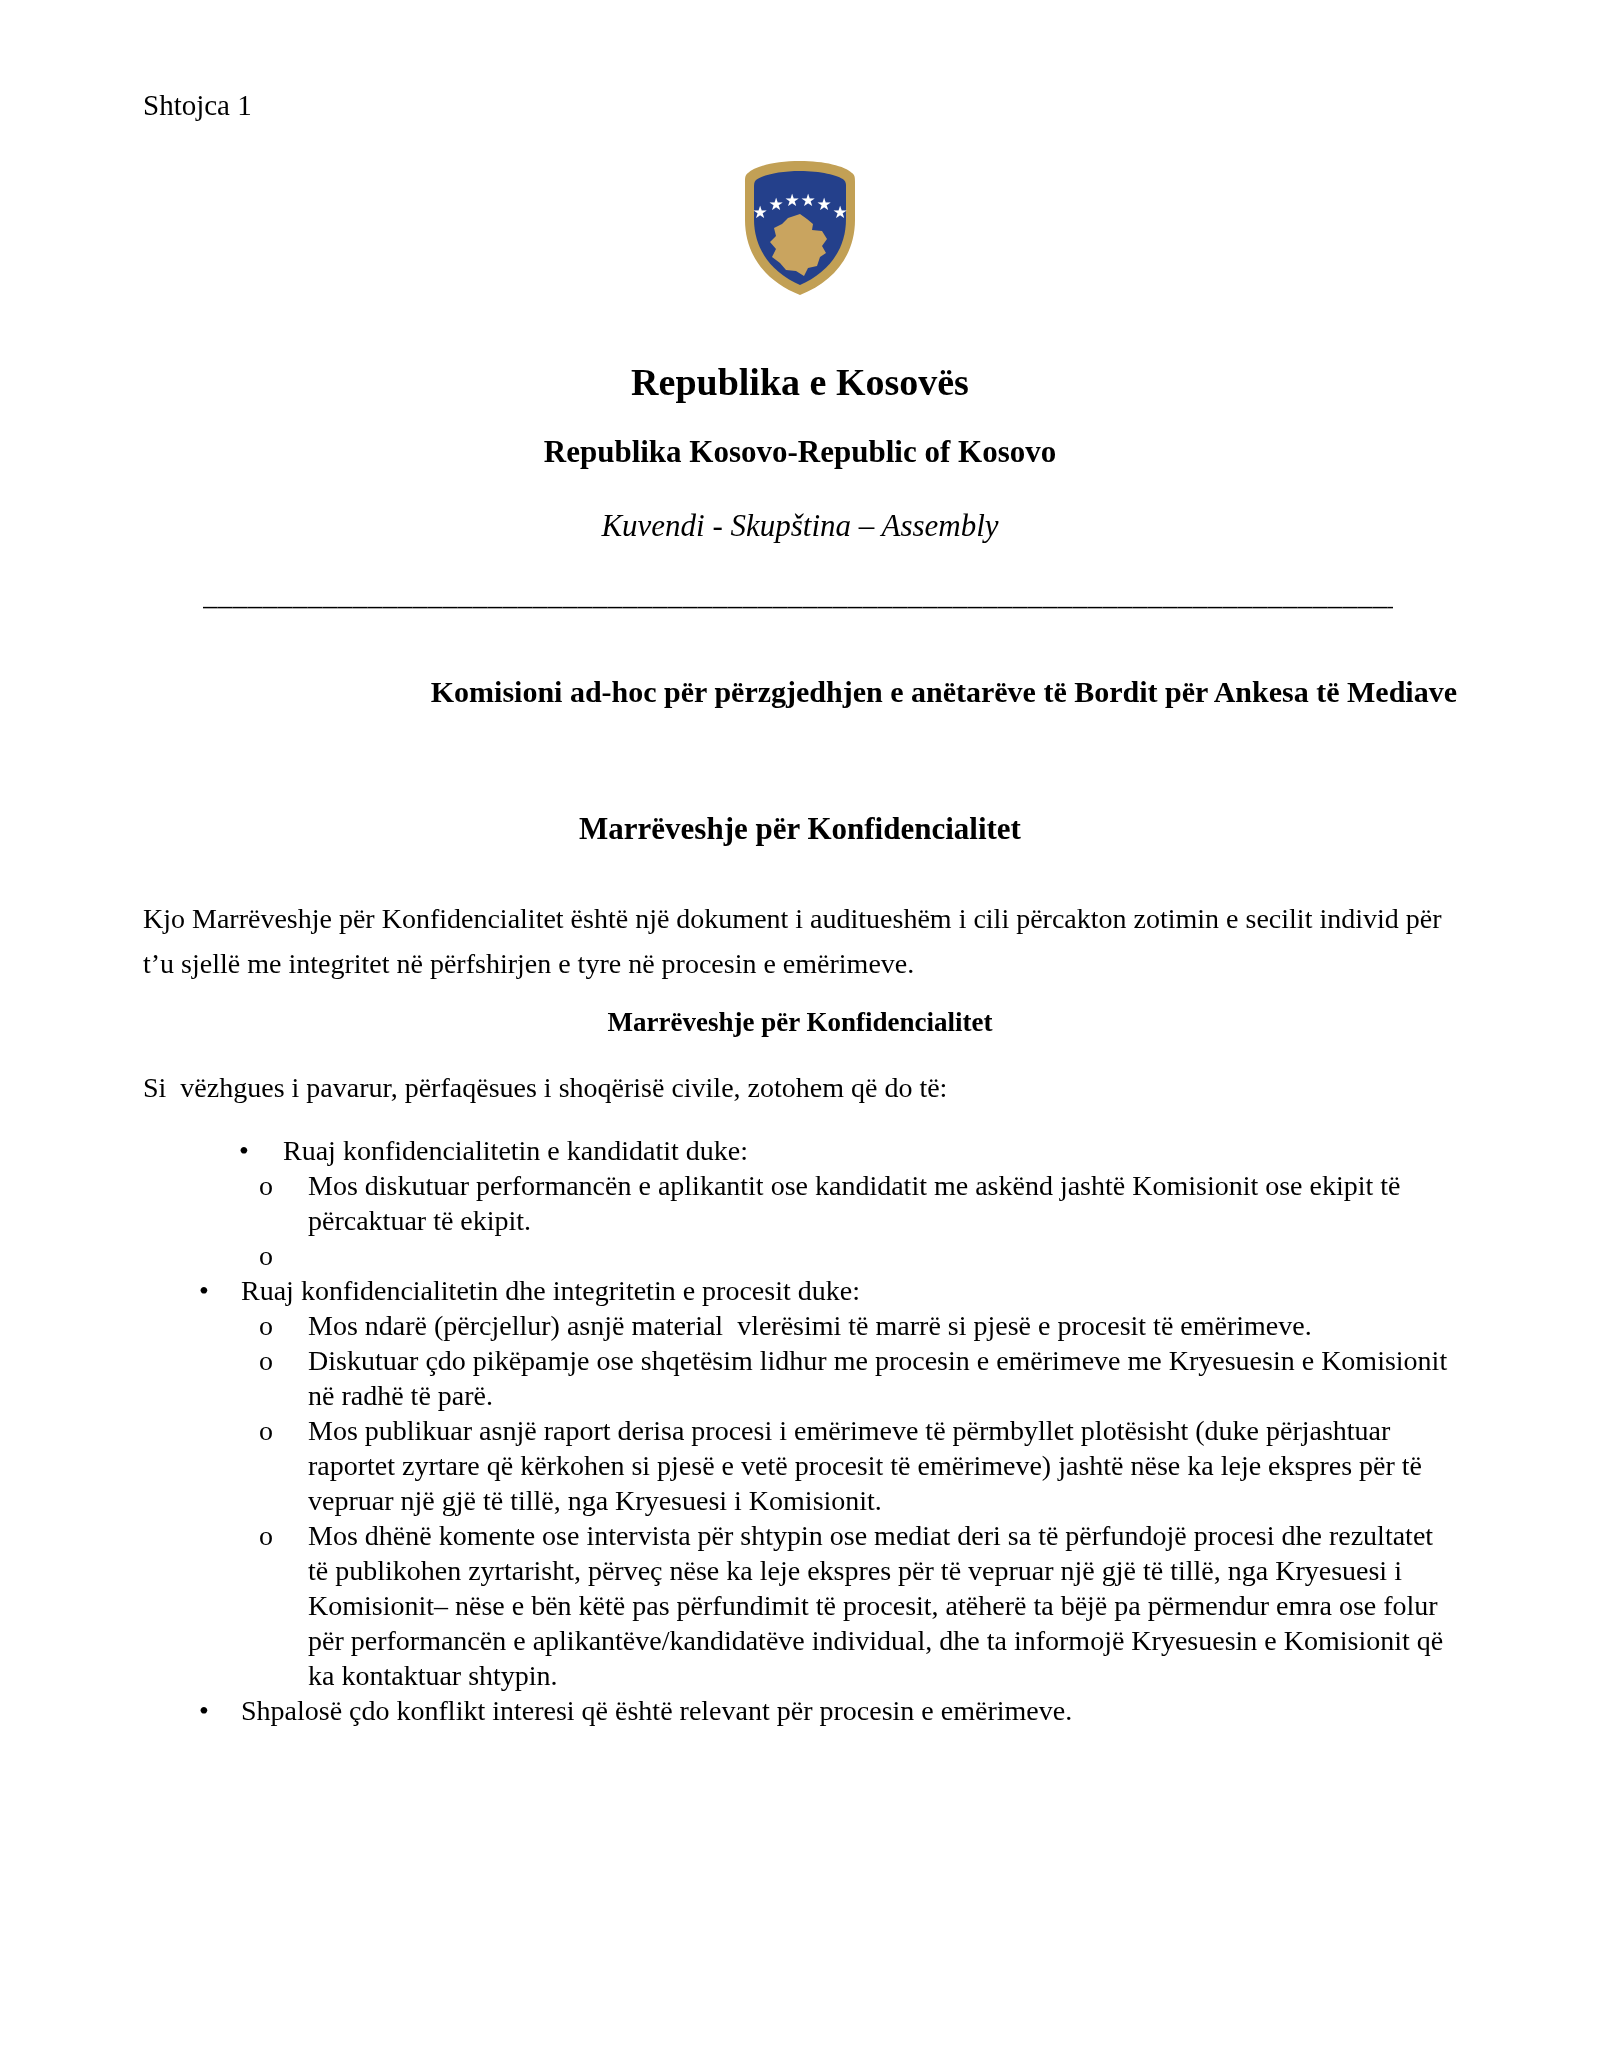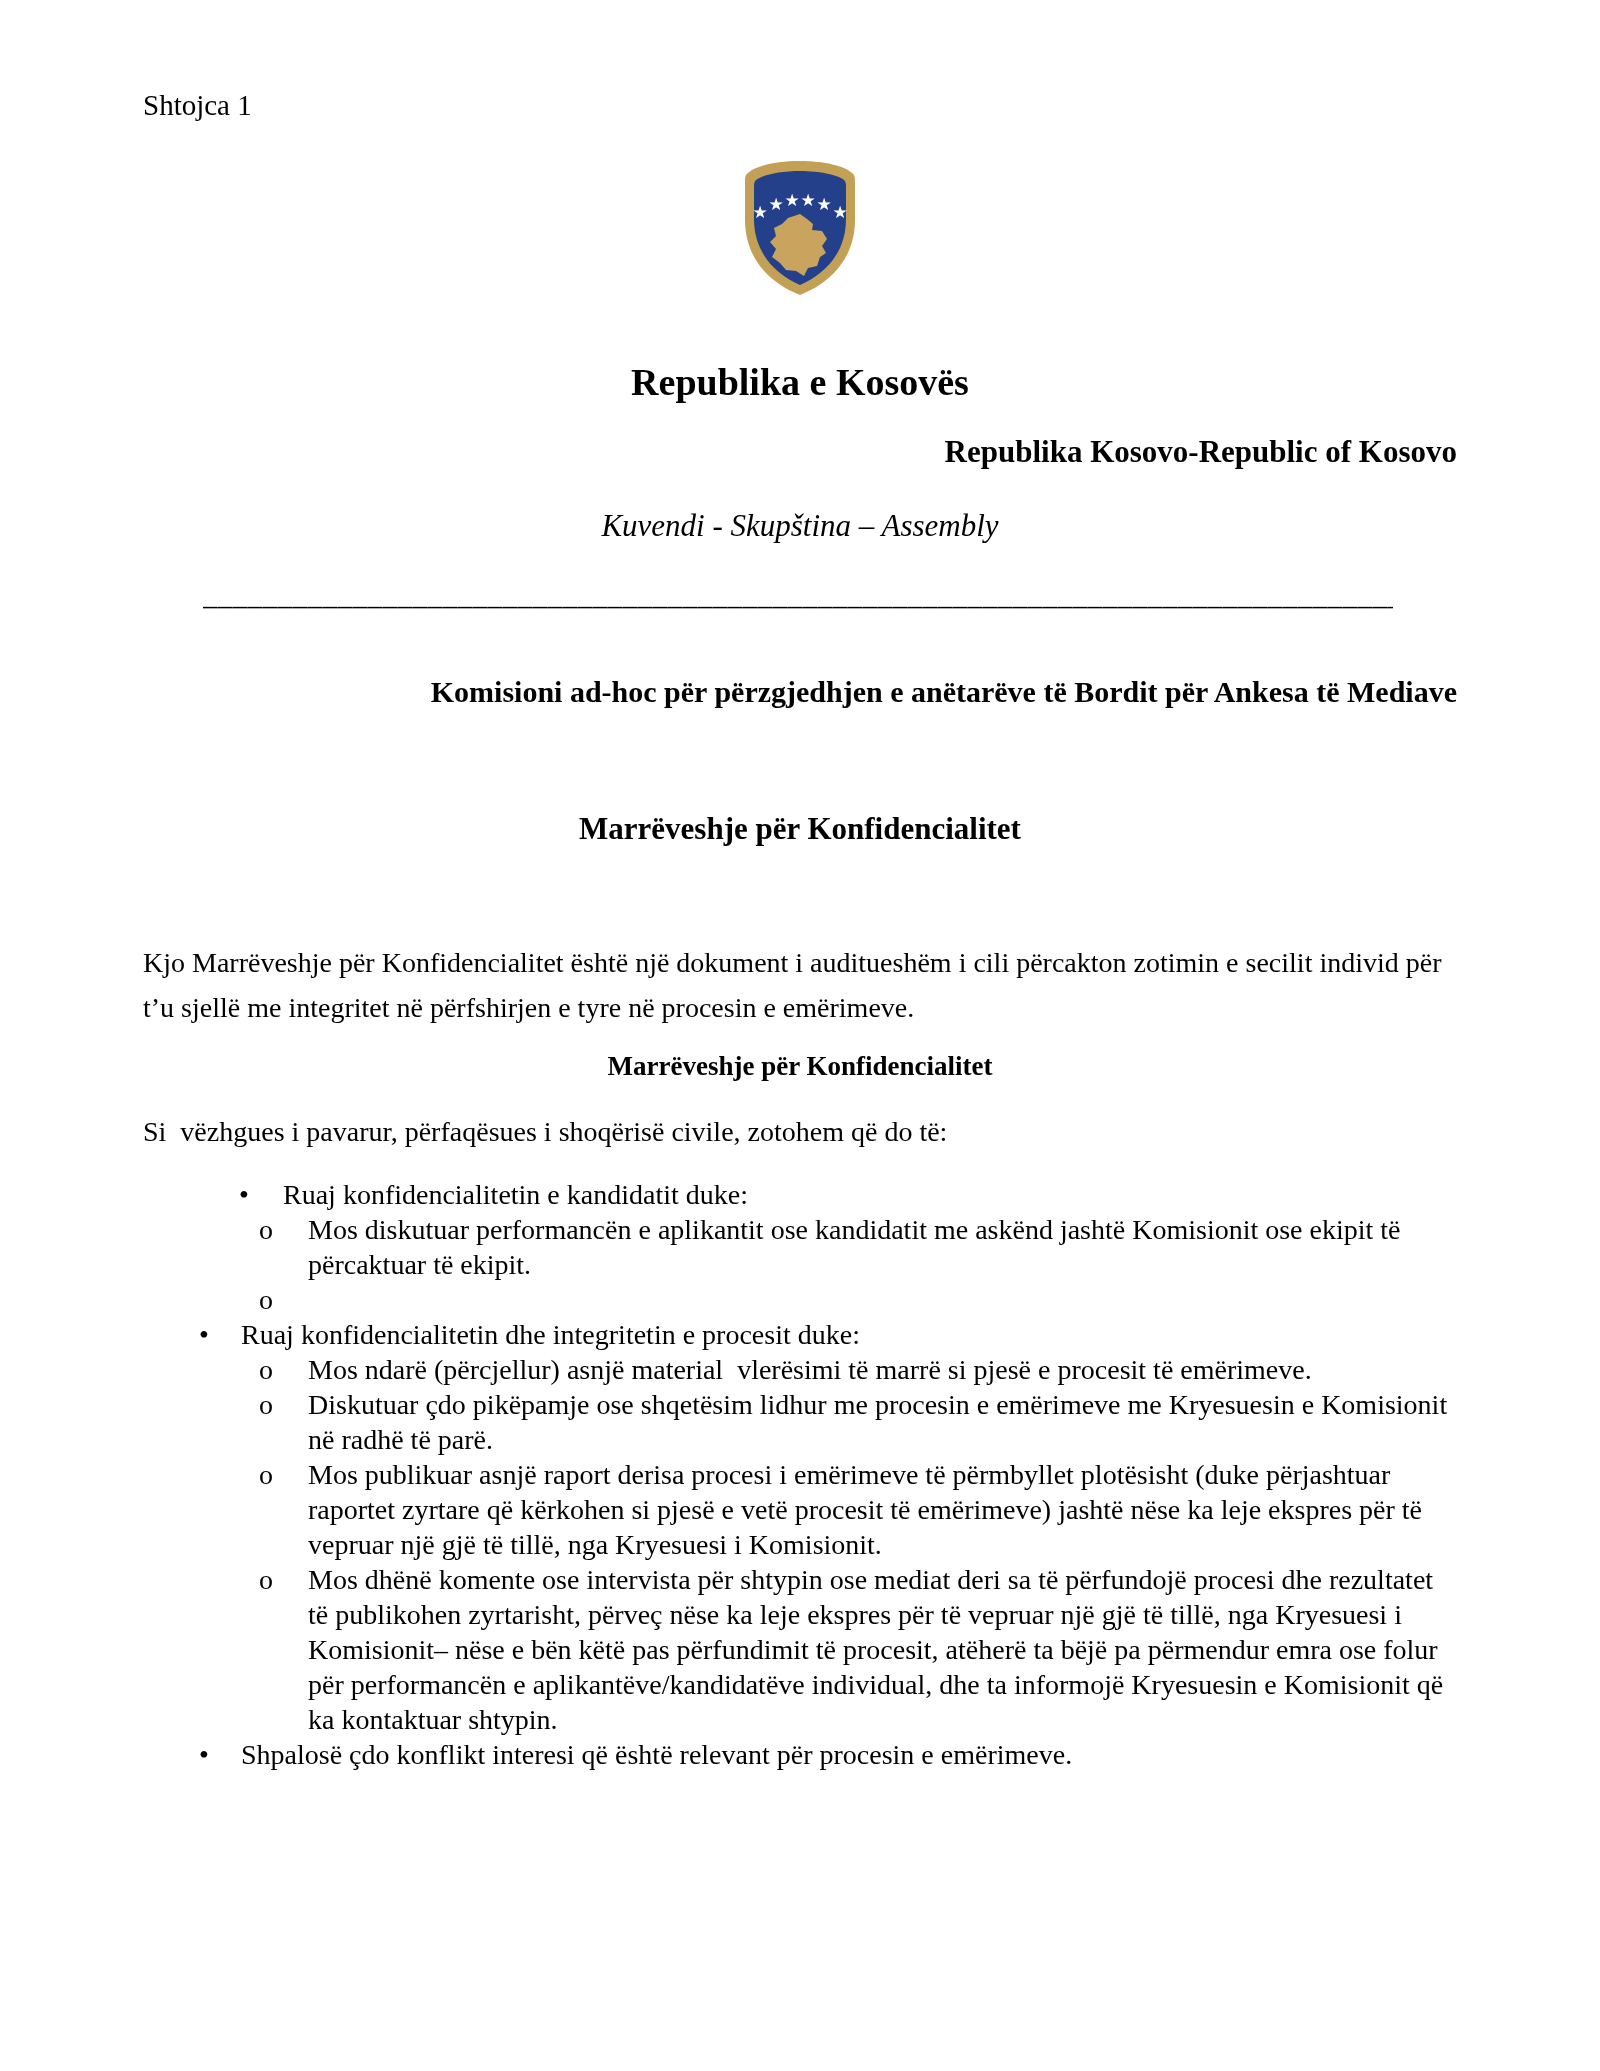--- a/index.html
+++ b/index.html
@@ -32,21 +32,21 @@
   }
   .state-name {
     margin-top: 62px;
     text-align: center;
     font-size: 38px;
     font-weight: bold;
     line-height: 44px;
   }
   .state-name-dual {
     margin-top: 30px;
-    text-align: right;
+    text-align: center;
     font-size: 31px;
     font-weight: bold;
     line-height: 36px;
   }
   .assembly-line {
     margin-top: 38px;
     text-align: center;
     font-size: 31px;
     font-weight: normal;
     font-style: italic;
@@ -70,21 +70,21 @@
     text-align: right;
   }
   .doc-title {
     margin-top: 100px;
     text-align: center;
     font-size: 31px;
     font-weight: bold;
     line-height: 38px;
   }
   .intro-paragraph {
-    margin-top: 92px;
+    margin-top: 48px;
     font-size: 28px;
     line-height: 45px;
     white-space: pre-wrap;
   }
   .section-heading {
     margin-top: 20px;
     text-align: center;
     font-size: 27px;
     font-weight: bold;
     line-height: 32px;

